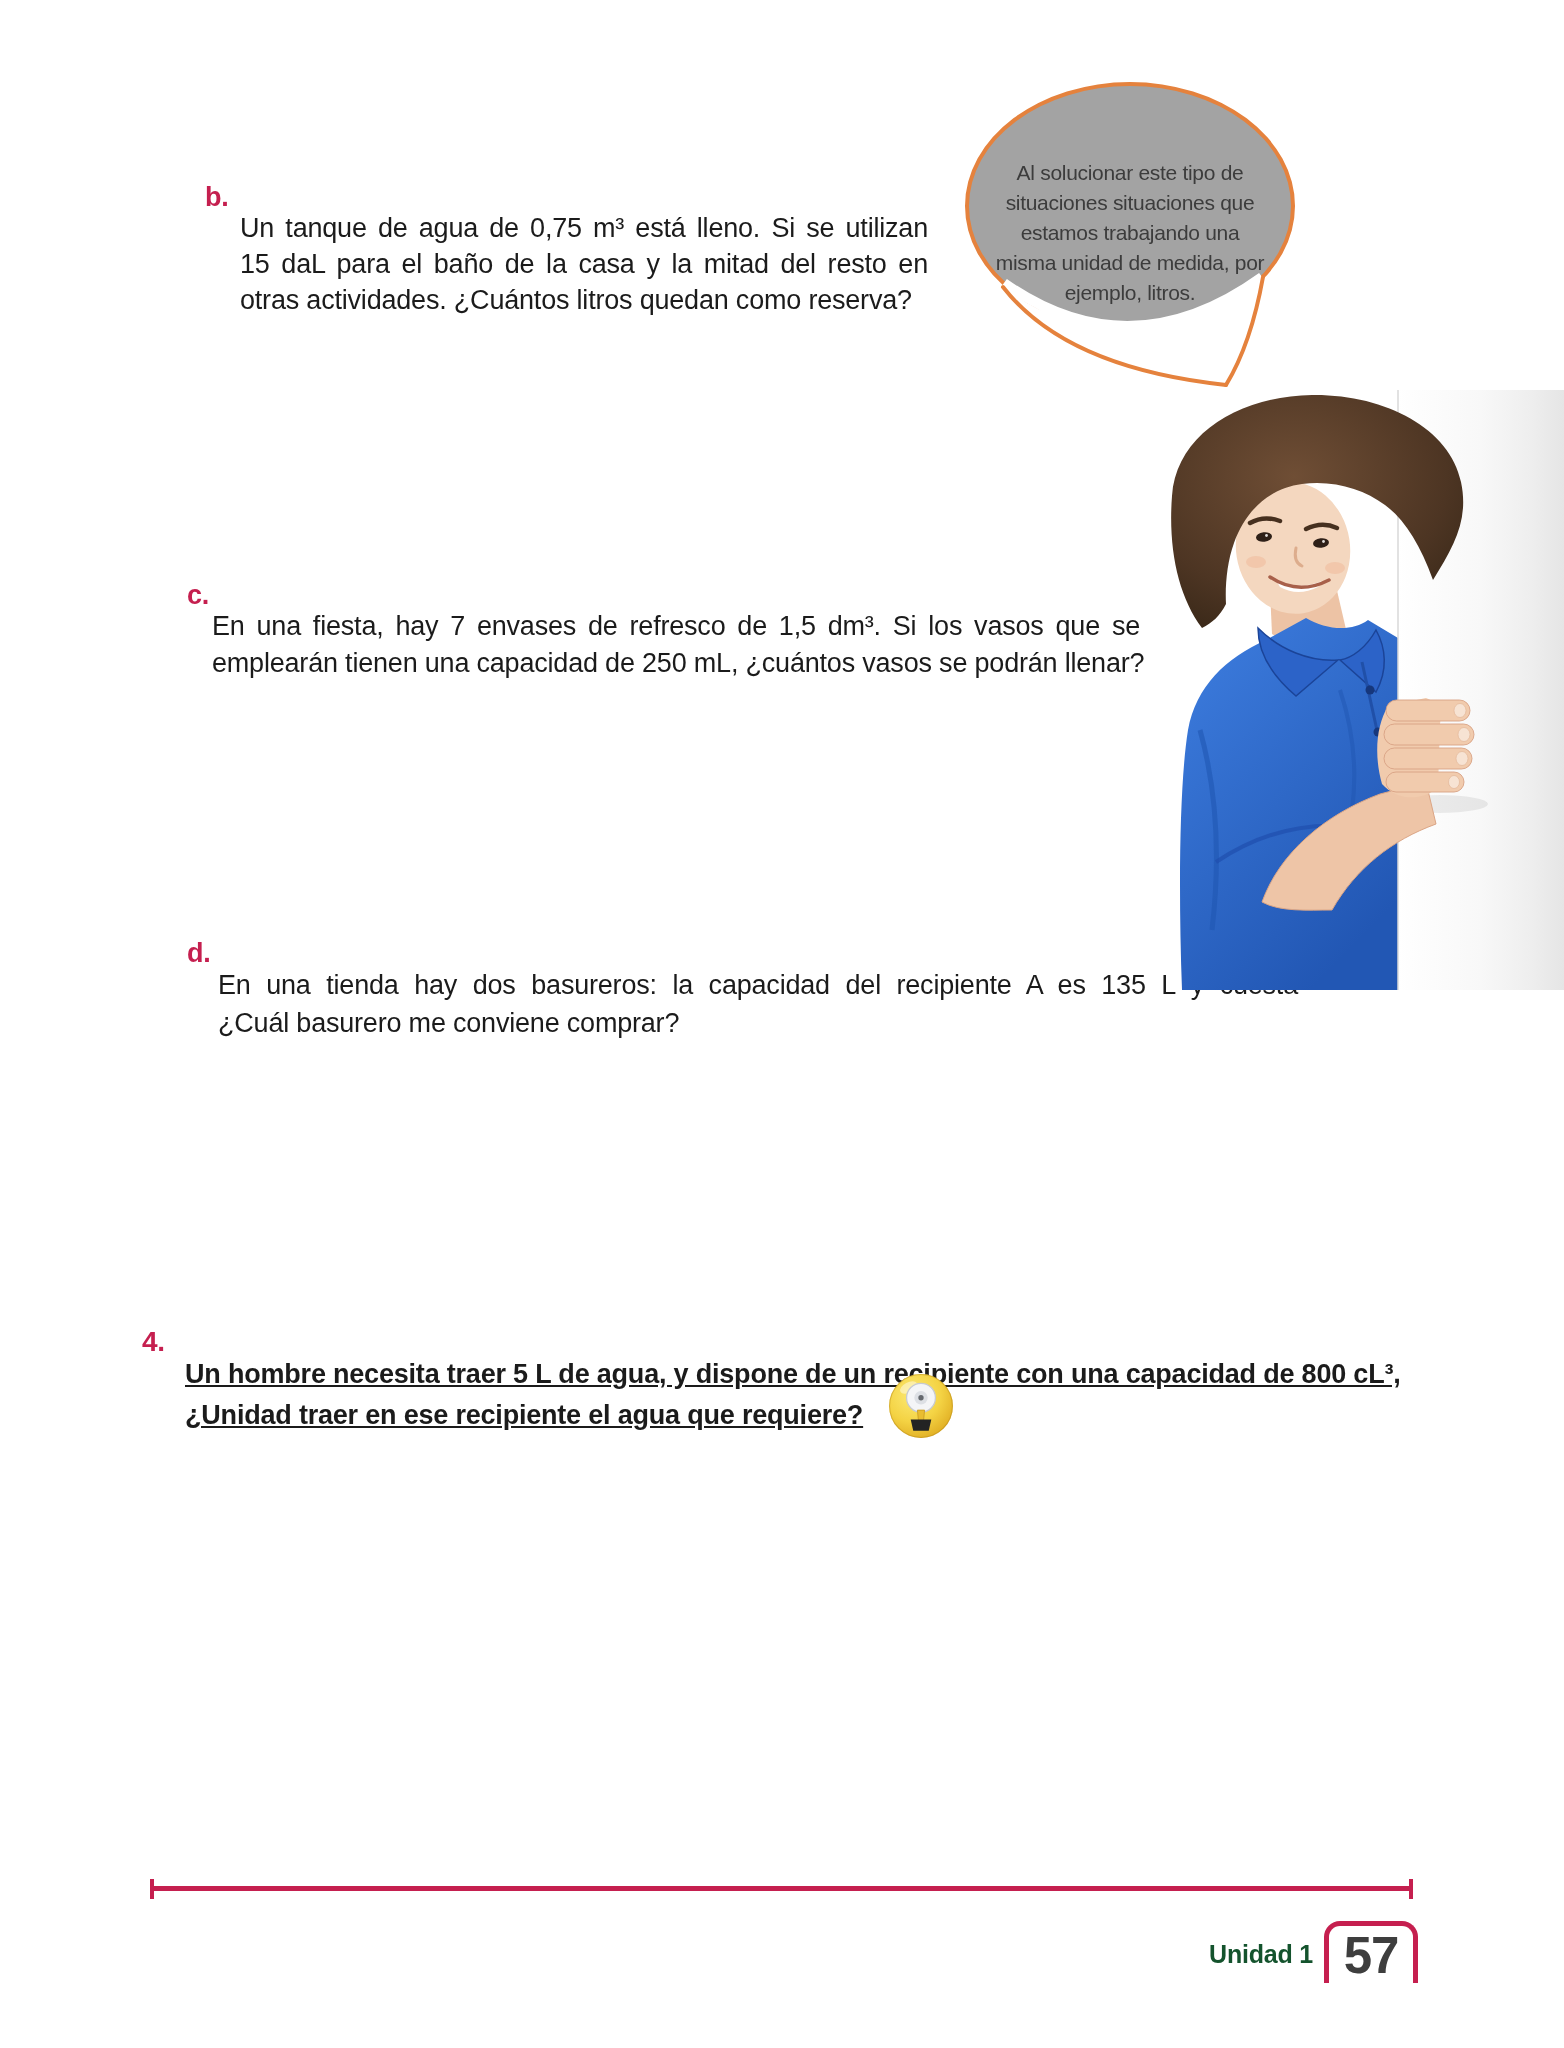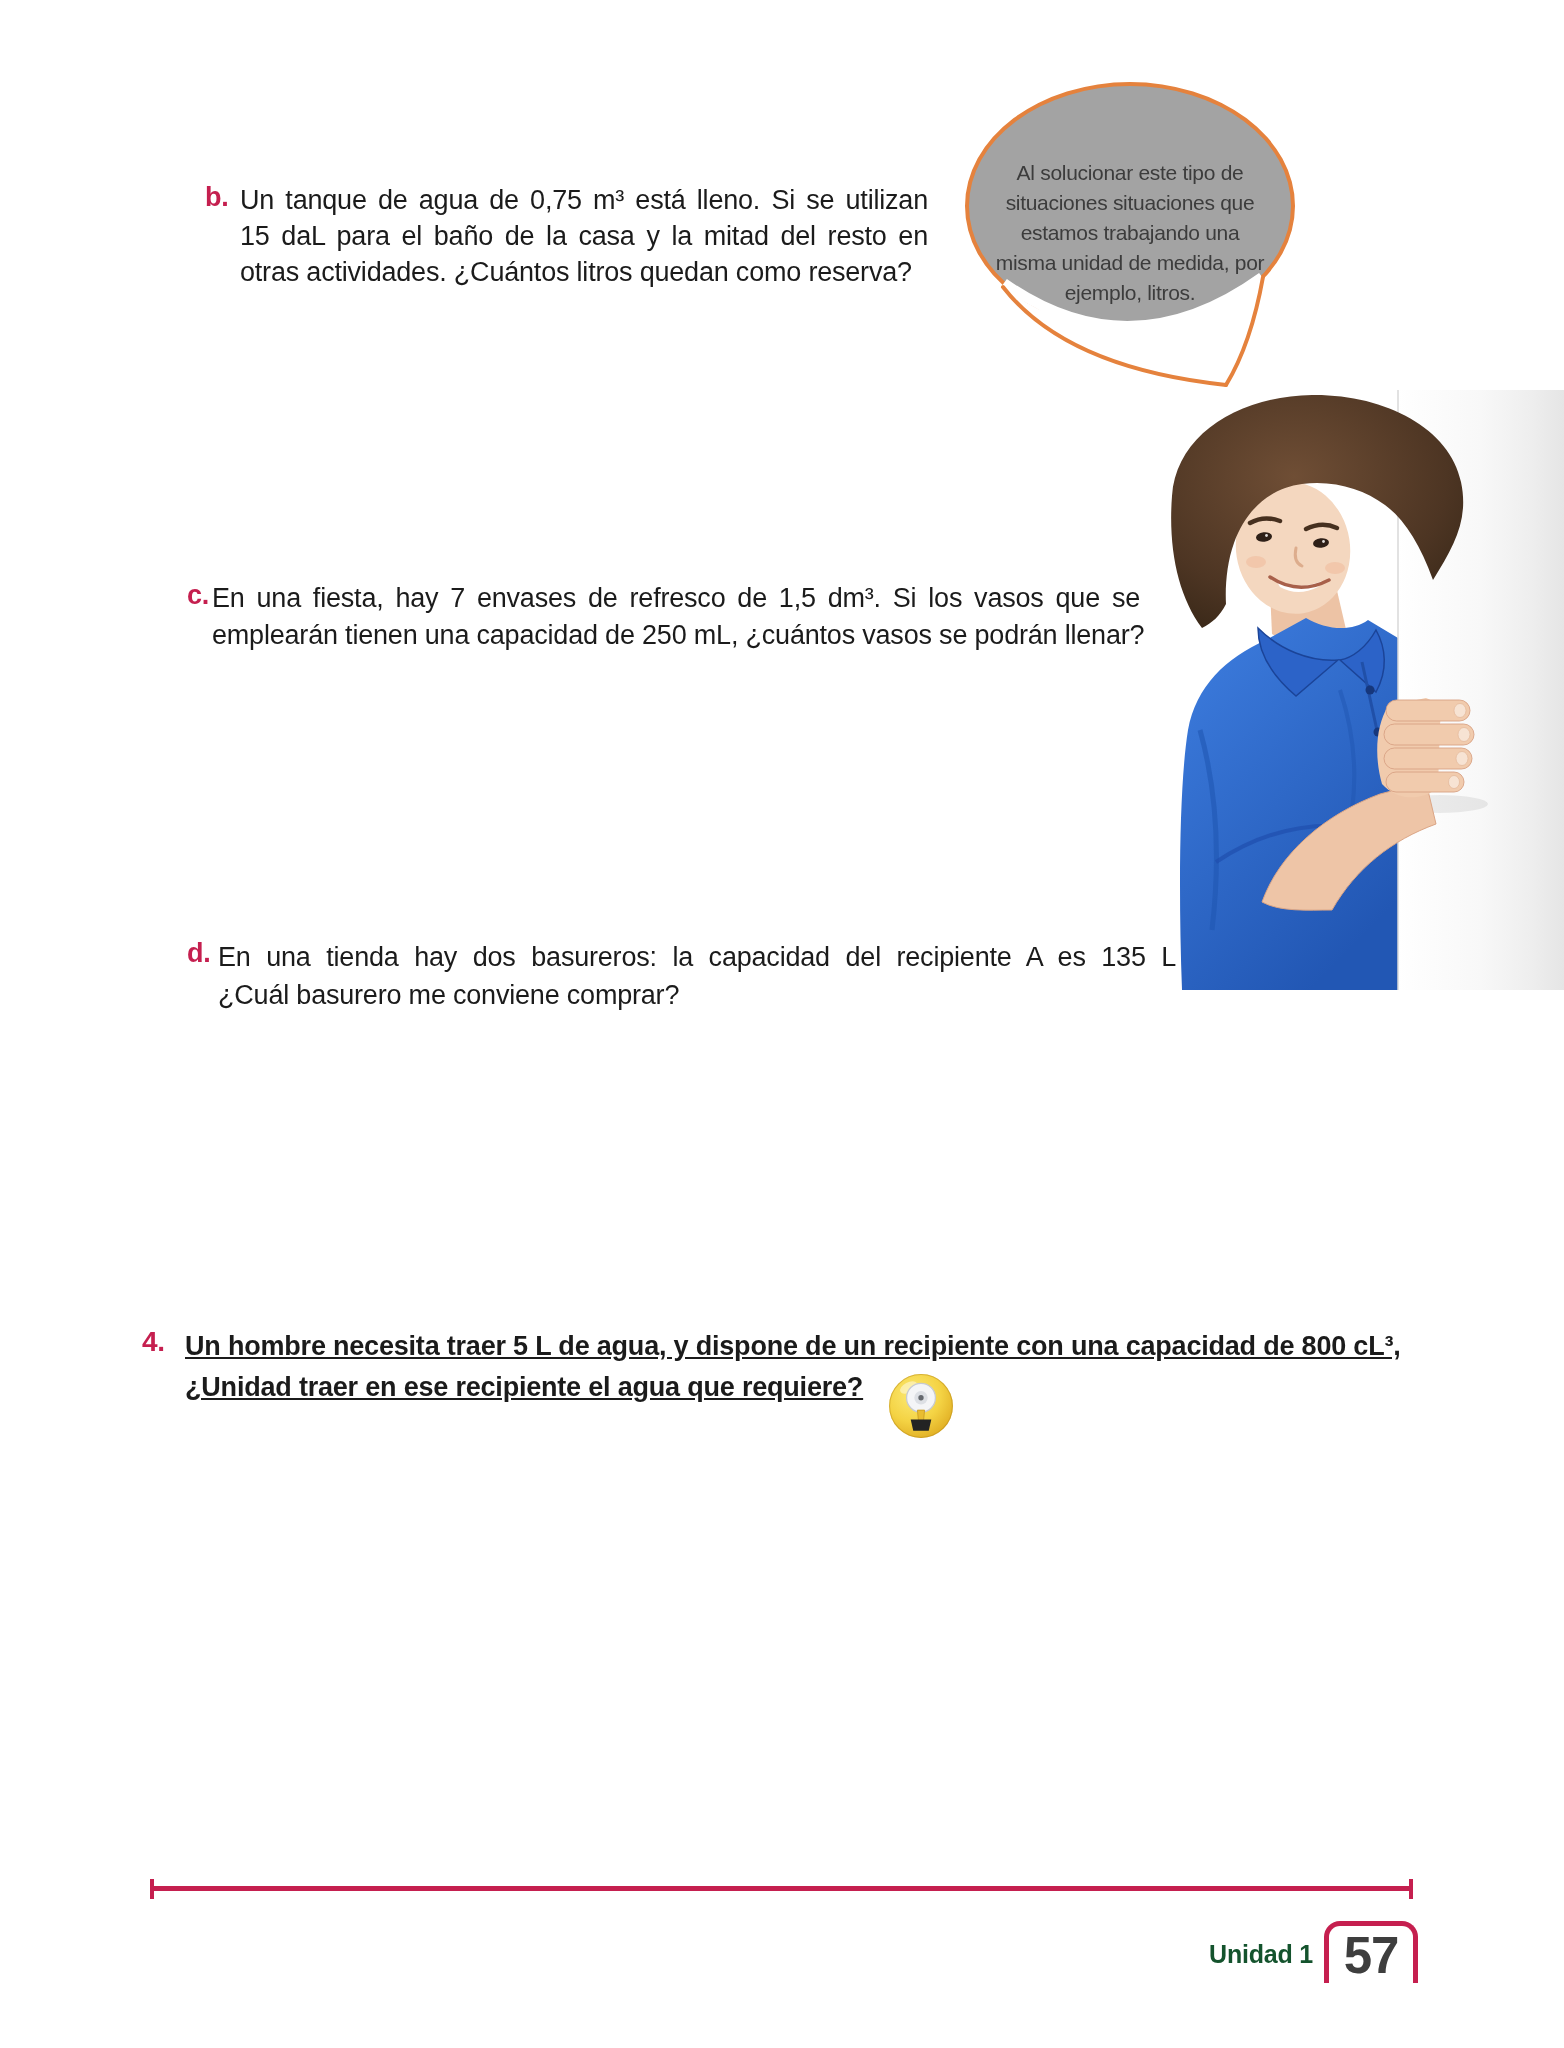--- a/index.html
+++ b/index.html
@@ -6,21 +6,21 @@
     --accent:#c51f4f;
     --ink:#1b1b1b;
     --bubble:#e5823d;
   }
   html,body{margin:0;padding:0;background:#ffffff;}
   body{width:1564px;height:2048px;font-family:"Liberation Sans","DejaVu Sans",sans-serif;color:var(--ink);}
   .page{position:relative;width:1564px;height:2048px;background:#fff;overflow:hidden;}
 
   
   .plabel{position:absolute;font-weight:700;color:var(--accent);letter-spacing:-0.2px;}
-  .plines{position:absolute;letter-spacing:-0.2px;}
+  .plines{position:absolute;letter-spacing:-0.2px;margin-top:28px;}
   .plines .line{white-space:nowrap;text-align:justify;text-align-last:justify;}
   .plines .line:last-child{text-align-last:auto;}
   .plines.noj .line{text-align-last:auto;}
 
   #prob-b-label{left:205px;top:182px;font-size:27px;}
   #prob-b-lines{left:240px;top:182px;width:688px;font-size:27px;line-height:36px;}
 
   #prob-c-label{left:187px;top:580px;font-size:27px;}
   #prob-c-lines{left:212px;top:580px;width:928px;font-size:27px;line-height:37px;}
 

